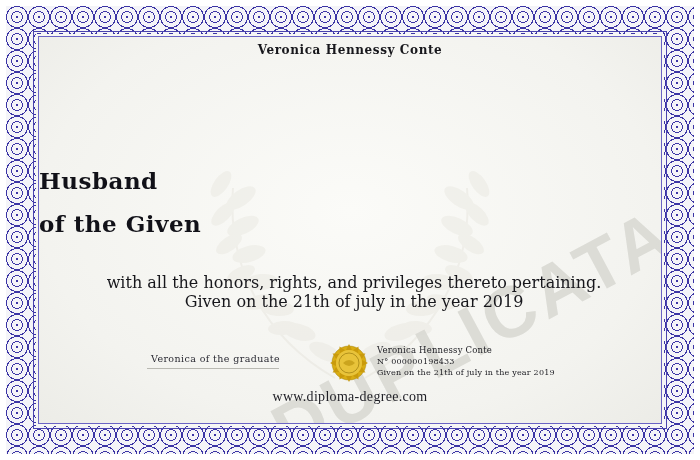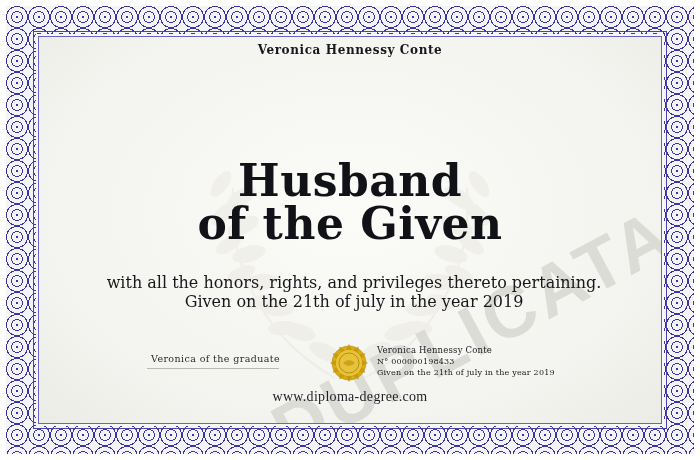--- a/index.html
+++ b/index.html
@@ -131,22 +131,21 @@
     font-size: 12.5px;
     line-height: 21px;
     color: #17171c;
   }
 
   .award-title {
     position: absolute;
     top: 122px;
     left: 0;
     right: 0;
-    text-align: center;
-    font-size: 44px;
+    font-size: 23px;
     line-height: 43px;
     color: #111118;
     letter-spacing: 0.5px;
   }
 
   .honors {
     position: absolute;
     top: 236px;
     left: 20px;
     right: 12px;

